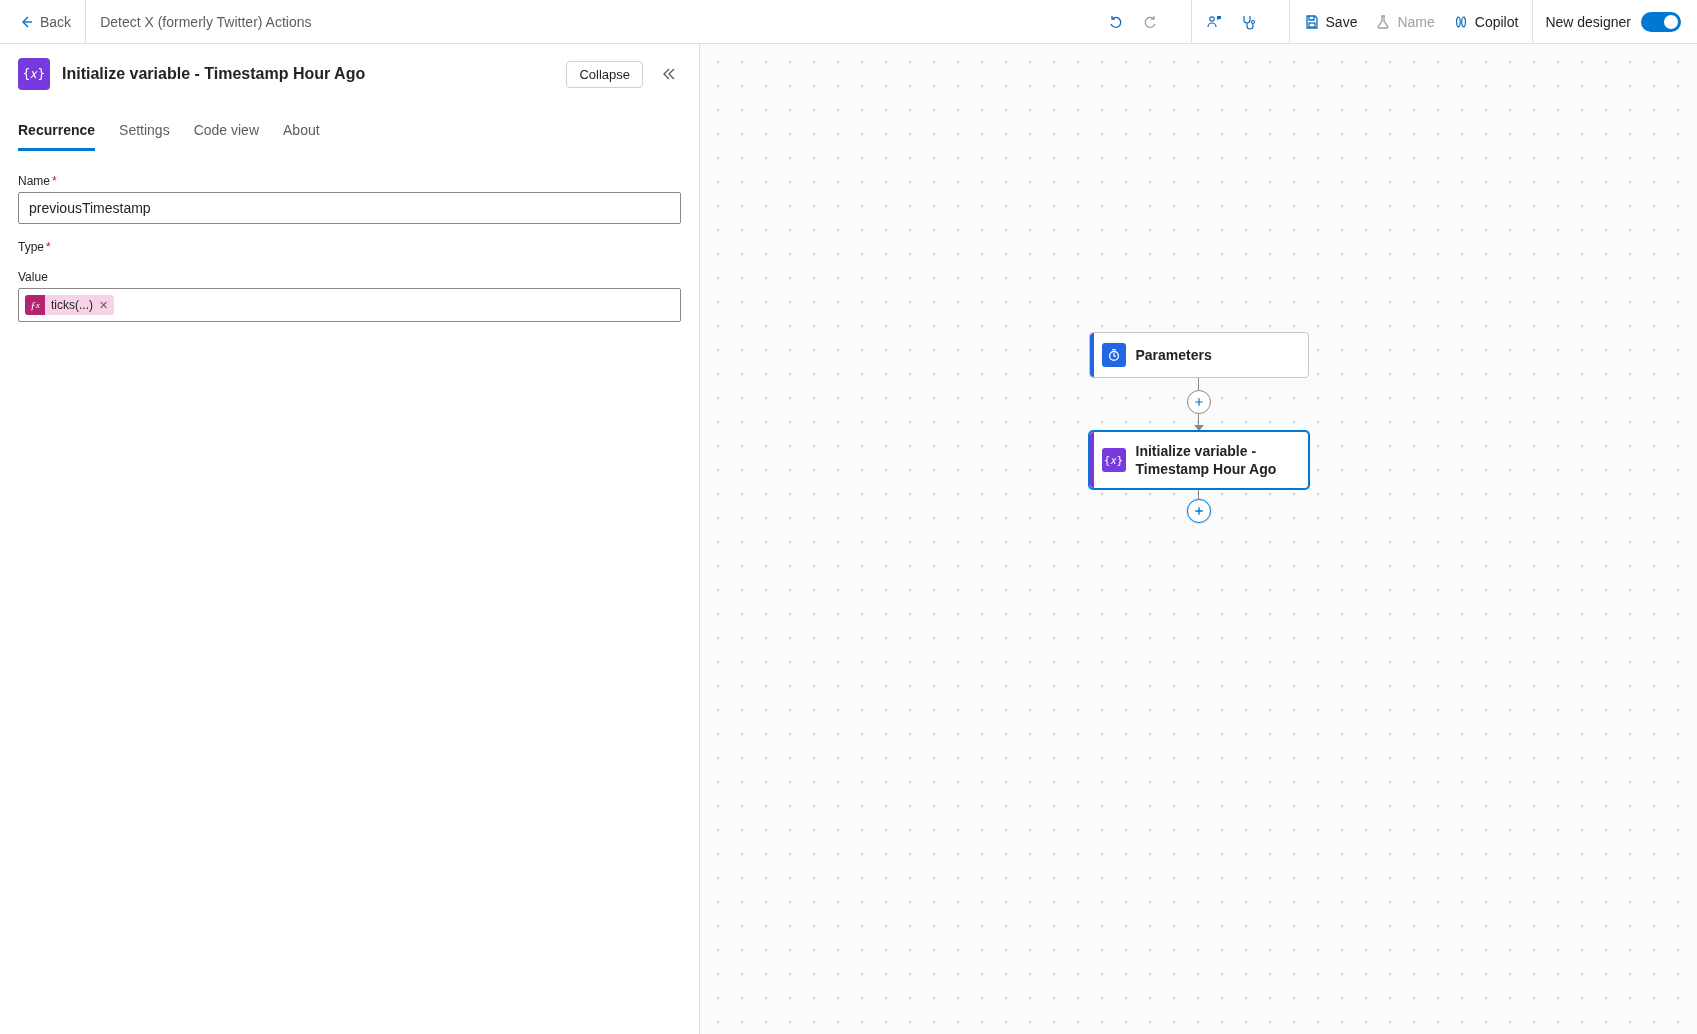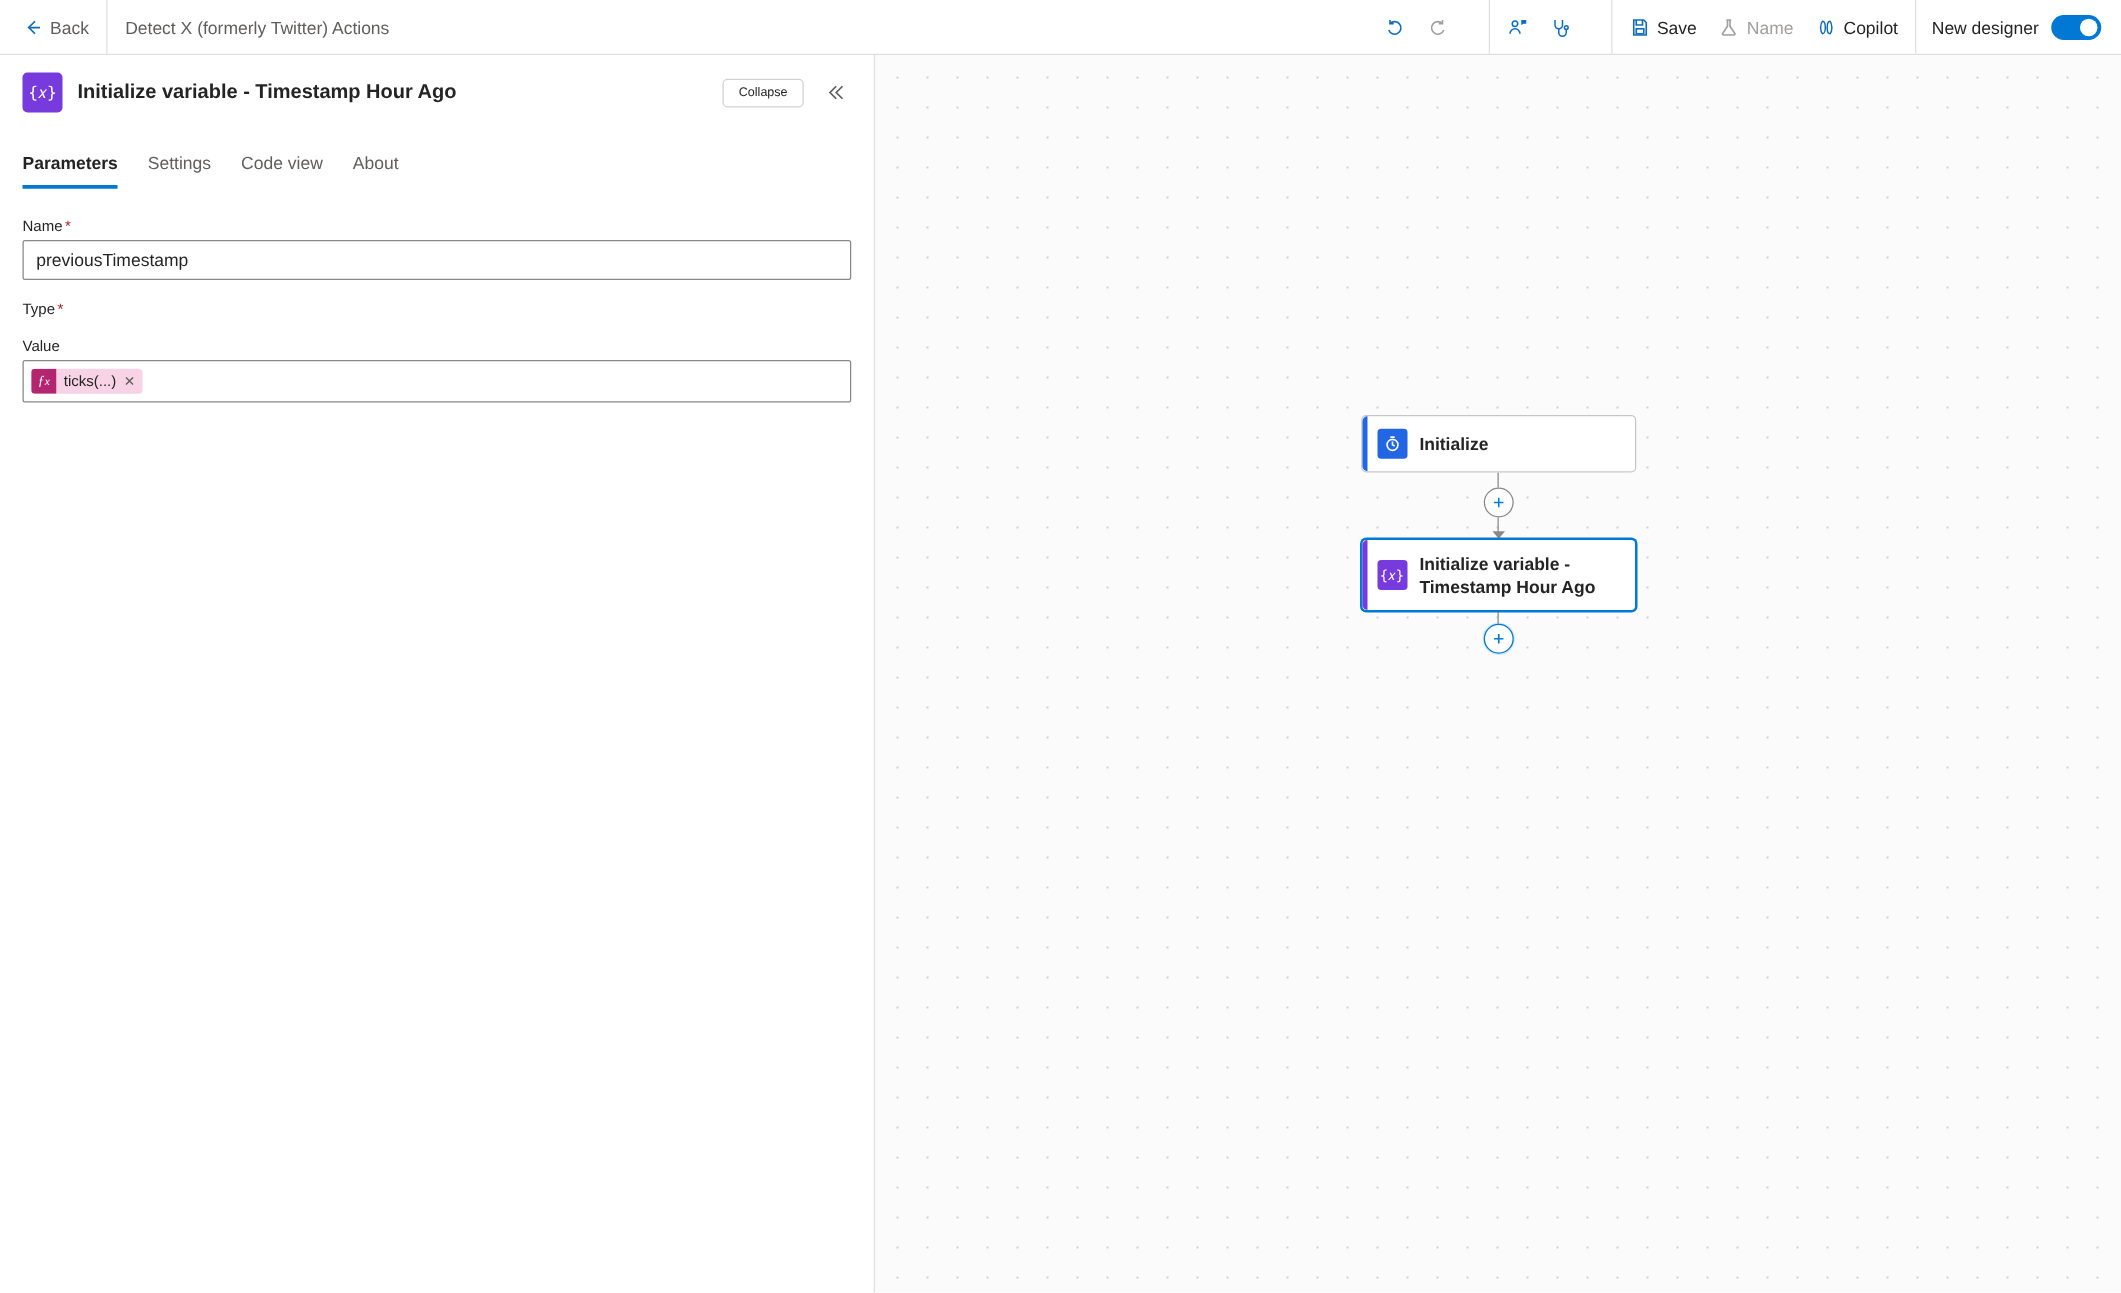--- a/index.html
+++ b/index.html
@@ -124,21 +124,21 @@
   }
   .panel-header h2 {
     font-size: 16px; font-weight: 600; margin: 0;
     flex: 1 1 auto;
   }
   .collapse-btn {
     border: 1px solid var(--border);
     background: #fff;
     border-radius: 4px;
     padding: 5px 12px;
-    font-size: 10px;
+    font-size: 13px;
     cursor: pointer;
     color: var(--text);
   }
   .chevrons-btn {
     padding: 6px;
     cursor: pointer;
     color: var(--text-sub);
     display: inline-flex;
   }
   .tabs {
@@ -396,21 +396,21 @@
         <span class="icon">
           <svg viewBox="0 0 16 16" fill="none" stroke="#605e5c" stroke-width="1.4">
             <path d="M8 3 3 8l5 5"></path>
               <path d="M13 3 8 8l5 5"></path>
           </svg>
         </span>
       </span>
     </div>
 
     <div class="tabs">
-      <div class="tab active">Parameters</div>
+      <div class="tab active">Recurrence</div>
       <div class="tab">Settings</div>
       <div class="tab">Code view</div>
       <div class="tab">About</div>
     </div>
 
     <div class="tab-body">
 
       <div class="field">
         <label class="field-label">
           <span>Name</span><span class="req">*</span>
@@ -443,21 +443,21 @@
 
       <div class="node recurrence">
         <div class="accent"></div>
         <div class="node-ic">
           <svg viewBox="0 0 16 16" width="14" height="14" fill="none" stroke="#fff" stroke-width="1.5">
             <circle cx="8" cy="9" r="5"></circle>
               <path d="M8 6v3l2 1"></path>
               <path d="M6 2h4"></path>
           </svg>
         </div>
-        <div class="node-title">Initialize</div>
+        <div class="node-title">Parameters</div>
       </div>
 
       <div class="connector">
         <div class="vline"></div>
         <div class="plus-circle">
           <svg viewBox="0 0 16 16" width="12" height="12" stroke="#0078d4" stroke-width="1.6">
               <path d="M8 3v10M3 8h10"></path>
             </svg>
         </div>
         <div class="vline"></div>

